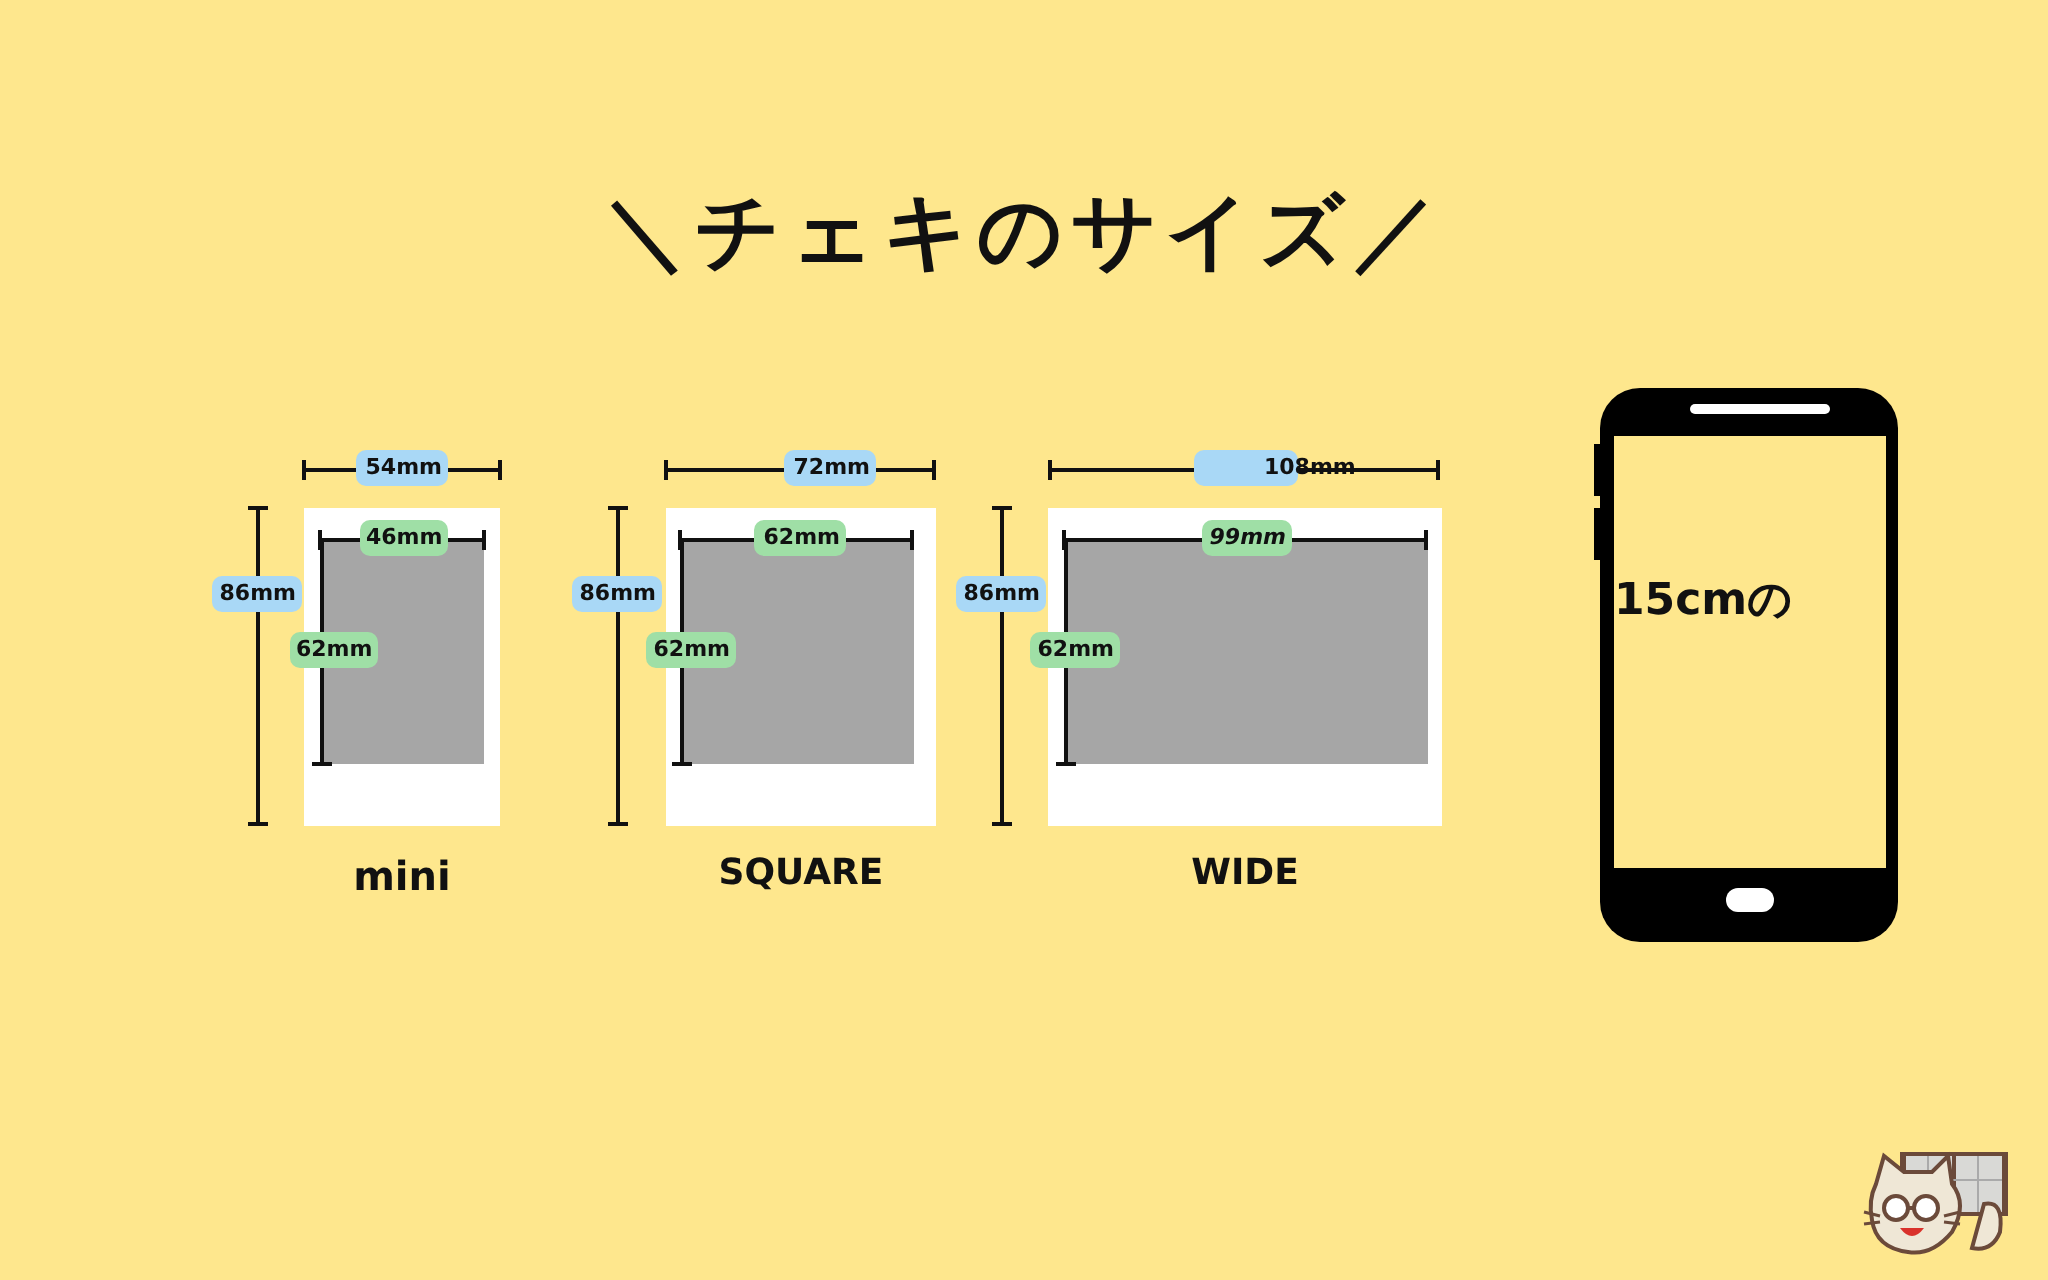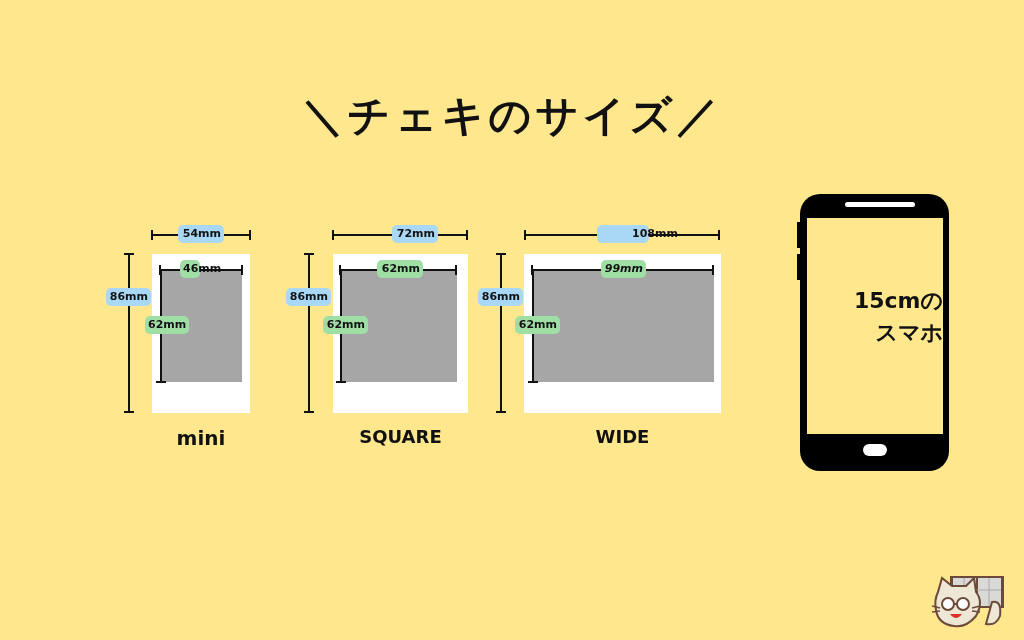--- a/index.html
+++ b/index.html
@@ -38,21 +38,21 @@
     left:807px; top:218px; width:136px; height:216px; background:#fee78d;
   }
   .speaker {
     left:845px; top:202px; width:70px; height:5px; background:#fff; border-radius:3px;
   }
   .home {
     left:863px; top:444px; width:24px; height:12px; background:#fff; border-radius:6px;
   }
   .side-btn { background:#000; width:5px; left:797px; }
   .phone-text {
-    left:807px; top:285px; width:136px; text-align:right;
+    left:807px; top:285px; width:136px; text-align:left;
     font-size:22px; font-weight:bold; line-height:32px; color:#111;
   }
   .mascot { left:930px; top:572px; width:80px; height:60px; }
 </style>
 </head>
 <body>
 
 <div class="abs title">＼チェキのサイズ／</div>
 
 <div>
@@ -66,21 +66,21 @@
   <div class="abs tick-h" style="left:124px;top:253px;"></div>
   <div class="abs tick-h" style="left:124px;top:411px;"></div>
   <div class="abs badge blue" style="left:106px;top:288px;width:45px;">86mm</div>
 
   <div class="abs card" style="left:152px;top:254px;width:98px;height:159px;"></div>
   <div class="abs photo" style="left:162px;top:270px;width:80px;height:112px;"></div>
 
   <div class="abs hline" style="left:160px;top:269px;width:82px;"></div>
   <div class="abs tick-v" style="left:159px;top:265px;"></div>
   <div class="abs tick-v" style="left:241px;top:265px;"></div>
-  <div class="abs badge green" style="left:180px;top:260px;width:20px;">46mm</div>
+  <div class="abs badge green" style="left:180px;top:260px;width:44px;">46mm</div>
 
   <div class="abs vline" style="left:160px;top:269px;height:113px;"></div>
   <div class="abs tick-h" style="left:156px;top:381px;"></div>
   <div class="abs badge green" style="left:145px;top:316px;width:44px;">62mm</div>
 
   <div class="abs label" style="left:152px;top:426px;width:98px;">mini</div>
 </div>
 
 <div>
   <div class="abs hline" style="left:333px;top:234px;width:135px;"></div>
@@ -136,21 +136,20 @@
 
 <div>
   <div class="abs phone"></div>
   <div class="abs side-btn" style="top:222px;height:26px;"></div>
   <div class="abs side-btn" style="top:254px;height:26px;"></div>
   <div class="abs screen"></div>
   <div class="abs speaker"></div>
   <div class="abs home"></div>
   <div class="abs phone-text">
     <div>15cmの</div>
-    <div>スマホ</div>
   </div>
 </div>
 
 <div class="abs mascot">
   <svg width="80" height="60" viewBox="0 0 80 60">
 
     <rect x="20" y="4" width="54" height="32" fill="#6b4a3a"></rect>
     <rect x="23" y="6" width="23" height="28" fill="#d9d9d6"></rect>
     <rect x="48" y="6" width="23" height="28" fill="#d9d9d6"></rect>
     <line x1="34" y1="6" x2="34" y2="34" stroke="#aaa" stroke-width="1"></line>

